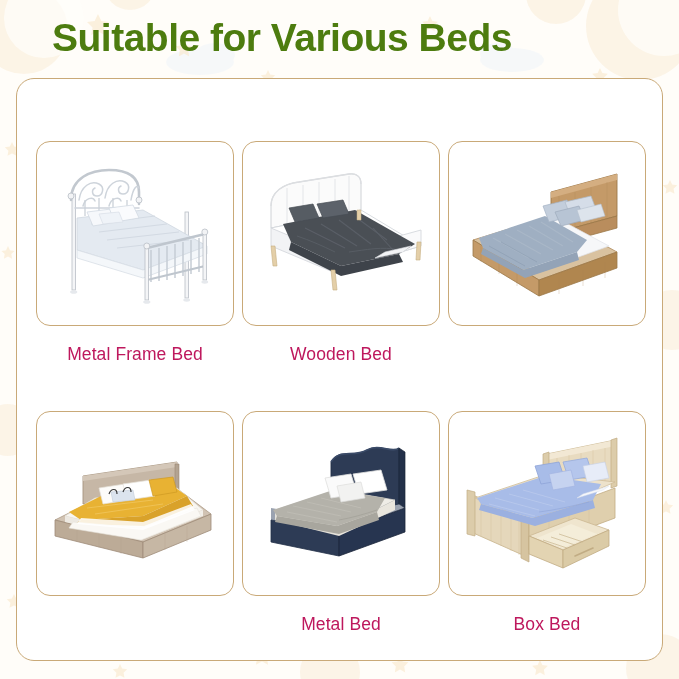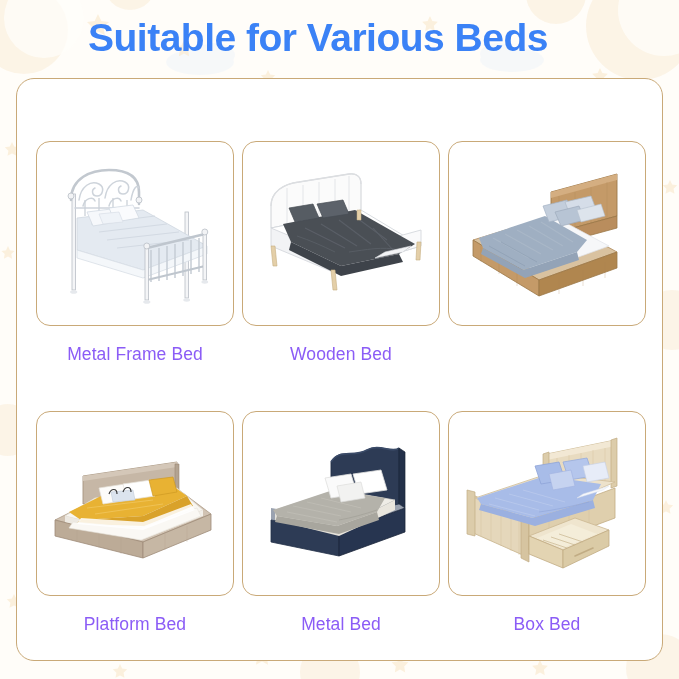--- a/index.html
+++ b/index.html
@@ -31,24 +31,23 @@
   #page-title {
     position: absolute;
     top: 14px;
     left: 0;
     width: 564px;
     text-align: center;
     font-size: 39px;
     line-height: 48px;
     font-weight: 700;
     letter-spacing: -0.5px;
-    color: #3b82f6;
+    color: #4d7c0f;
     z-index: 3;
     white-space: nowrap;
-    margin-left: 36px;
   }
 
   
   #panel {
     position: absolute;
     left: 16px;
     top: 78px;
     width: 647px;
     height: 583px;
     background: #FFFFFF;
@@ -88,21 +87,21 @@
     justify-content: center;
     overflow: hidden;
   }
 
   .bed-card svg { display: block; }
 
   .bed-label {
     margin-top: 17px;
     font-size: 17.5px;
     line-height: 22px;
-    color: #8b5cf6;
+    color: #be185d;
     font-weight: 400;
     letter-spacing: 0.1px;
     text-align: center;
     white-space: nowrap;
   }
 </style>
 </head>
 <body>
 
 <svg id="bg-pattern" viewBox="0 0 679 679" xmlns="http://www.w3.org/2000/svg" aria-hidden="true">
@@ -360,21 +359,20 @@
           <path d="M76 60 L104 56 L108 72 L80 76 Z" fill="#FFFFFF" stroke="#E5E1D9" stroke-width="0.7"></path>
           <path d="M102 56 L126 53 L130 68 L106 72 Z" fill="#E8B233" stroke="#CE9A22" stroke-width="0.7"></path>
           <path d="M64 68 L86 66 L88 76 L66 78 Z" fill="#DCE4EE" stroke="#C2CCDA" stroke-width="0.6"></path>
 
           <g stroke="#3A3A3A" stroke-width="1.2" fill="none">
             <path d="M62 70 C64 64 70 64 70 70"></path>
             <path d="M76 68 C78 62 84 62 84 68"></path>
           </g>
         </svg>
       </div>
-      <div class="bed-label">Platform Bed</div>
     </div>
 
     <div class="bed-cell">
       <div class="bed-card">
         <svg width="176" height="160" viewBox="0 0 176 160" xmlns="http://www.w3.org/2000/svg">
 
           <path d="M78 38 C86 24 100 34 114 26 C126 19 140 30 146 24 L146 80 L78 94 Z" fill="#2D3B55" stroke="#223048" stroke-width="0.9"></path>
           <path d="M78 38 C86 24 100 34 114 26 C126 19 140 30 146 24" fill="none" stroke="#3B4B68" stroke-width="1.6"></path>
 
           <path d="M146 24 L152 28 L152 84 L146 80 Z" fill="#233049" stroke="#1B2538" stroke-width="0.7"></path>

